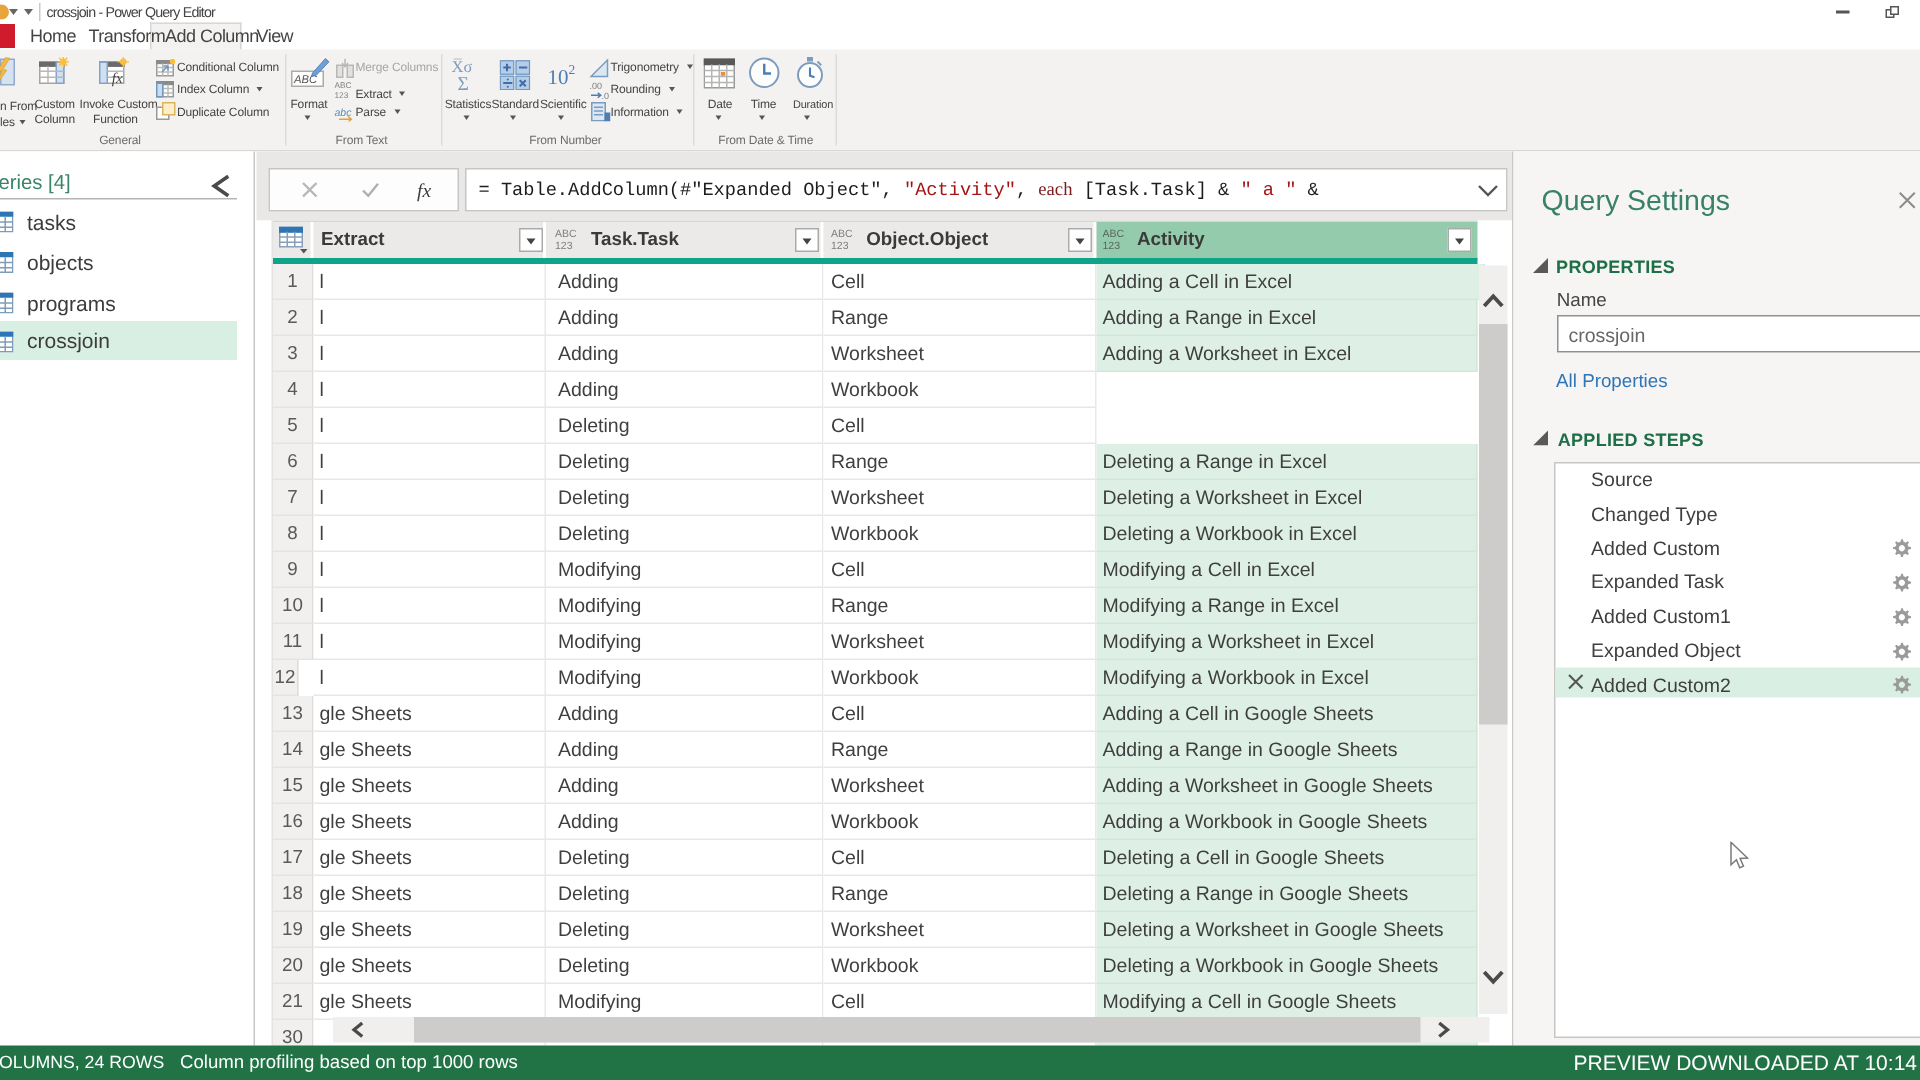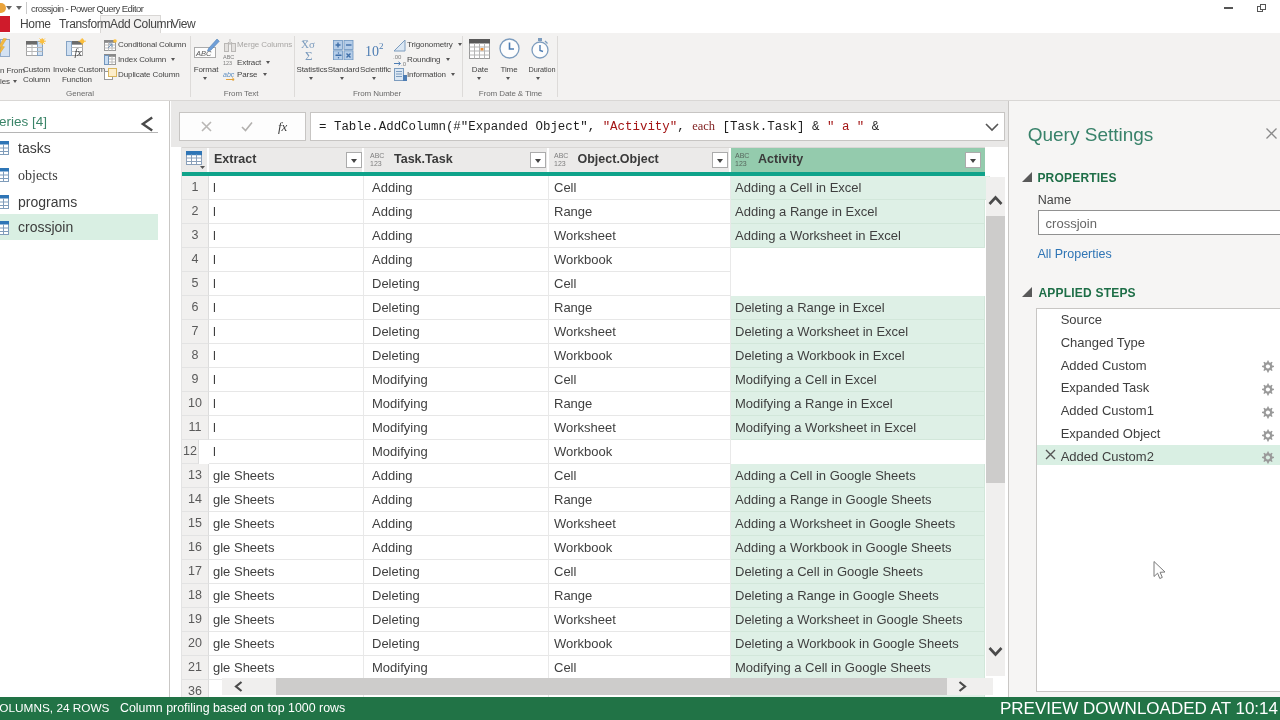--- a/index.html
+++ b/index.html
@@ -268,21 +268,21 @@
           <line x1="5.5" y1="3.5" x2="5.5" y2="13.5" stroke="#7f9cba"></line>
           <line x1="10.5" y1="3.5" x2="10.5" y2="13.5" stroke="#7f9cba"></line>
         </svg><span style="margin-left:18px;">tasks</span></div>
     <div class="qitem" style="top:60.5px;"><svg class="qicon" width="16" height="14" viewBox="0 0 16 14">
           <rect x="0.5" y="0.5" width="15" height="13" fill="#fff" stroke="#7f9cba"></rect>
           <rect x="0" y="0" width="16" height="3.5" fill="#2e75b6"></rect>
           <line x1="0.5" y1="7" x2="15.5" y2="7" stroke="#7f9cba"></line>
           <line x1="0.5" y1="10.5" x2="15.5" y2="10.5" stroke="#7f9cba"></line>
           <line x1="5.5" y1="3.5" x2="5.5" y2="13.5" stroke="#7f9cba"></line>
           <line x1="10.5" y1="3.5" x2="10.5" y2="13.5" stroke="#7f9cba"></line>
-        </svg><span style="margin-left:18px;font-family:Liberation Serif, serif;">objects</span></div>
+        </svg><span style="margin-left:18px;">objects</span></div>
     <div class="qitem" style="top:87.5px;"><svg class="qicon" width="16" height="14" viewBox="0 0 16 14">
           <rect x="0.5" y="0.5" width="15" height="13" fill="#fff" stroke="#7f9cba"></rect>
           <rect x="0" y="0" width="16" height="3.5" fill="#2e75b6"></rect>
           <line x1="0.5" y1="7" x2="15.5" y2="7" stroke="#7f9cba"></line>
           <line x1="0.5" y1="10.5" x2="15.5" y2="10.5" stroke="#7f9cba"></line>
           <line x1="5.5" y1="3.5" x2="5.5" y2="13.5" stroke="#7f9cba"></line>
           <line x1="10.5" y1="3.5" x2="10.5" y2="13.5" stroke="#7f9cba"></line>
         </svg><span style="margin-left:18px;">programs</span></div>
     <div class="qitem" style="top:113px;"><svg class="qicon" width="16" height="14" viewBox="0 0 16 14">
           <rect x="0.5" y="0.5" width="15" height="13" fill="#fff" stroke="#7f9cba"></rect>
@@ -418,20 +418,21 @@
         <div class="cell" style="left:27px;width:155px;padding-left:4px;">l</div>
         <div class="cell" style="left:182px;width:184.5px;padding-left:8px;">Modifying</div>
         <div class="cell" style="left:366.5px;width:182.5px;padding-left:5.5px;">Worksheet</div>
         <div class="cell gcell" style="left:549px;width:253.5px;padding-left:4px;">Modifying a Worksheet in Excel</div>
       </div>
 <div class="row" style="left:11px;top:293px;">
         <div class="rnum" style="left:0;width:17px;">12</div>
         <div class="cell" style="left:27px;width:155px;padding-left:4px;">l</div>
         <div class="cell" style="left:182px;width:184.5px;padding-left:8px;">Modifying</div>
         <div class="cell" style="left:366.5px;width:182.5px;padding-left:5.5px;">Workbook</div>
+        <div class="cell gcell" style="left:549px;width:253.5px;padding-left:4px;">Modifying a Workbook in Excel</div>
       </div>
 <div class="row" style="left:11px;top:317px;">
         <div class="rnum" style="left:0;width:27px;">13</div>
         <div class="cell" style="left:27px;width:155px;padding-left:4px;">gle Sheets</div>
         <div class="cell" style="left:182px;width:184.5px;padding-left:8px;">Adding</div>
         <div class="cell" style="left:366.5px;width:182.5px;padding-left:5.5px;">Cell</div>
         <div class="cell gcell" style="left:549px;width:253.5px;padding-left:4px;">Adding a Cell in Google Sheets</div>
       </div>
 <div class="row" style="left:11px;top:341px;">
         <div class="rnum" style="left:0;width:27px;">14</div>
@@ -483,21 +484,21 @@
         <div class="cell gcell" style="left:549px;width:253.5px;padding-left:4px;">Deleting a Workbook in Google Sheets</div>
       </div>
 <div class="row" style="left:11px;top:509px;">
         <div class="rnum" style="left:0;width:27px;">21</div>
         <div class="cell" style="left:27px;width:155px;padding-left:4px;">gle Sheets</div>
         <div class="cell" style="left:182px;width:184.5px;padding-left:8px;">Modifying</div>
         <div class="cell" style="left:366.5px;width:182.5px;padding-left:5.5px;">Cell</div>
         <div class="cell gcell" style="left:549px;width:253.5px;padding-left:4px;">Modifying a Cell in Google Sheets</div>
       </div>
 <div class="row" style="left:11px;top:533px;">
-        <div class="rnum" style="left:0;width:27px;">36</div>
+        <div class="rnum" style="left:0;width:27px;">30</div>
         <div class="cell" style="left:27px;width:155px;padding-left:4px;"></div>
         <div class="cell" style="left:182px;width:184.5px;padding-left:8px;"></div>
         <div class="cell" style="left:366.5px;width:182.5px;padding-left:5.5px;"></div>
         <div class="cell gcell" style="left:549px;width:253.5px;padding-left:4px;"></div>
       </div>
 <div class="sbtrack" style="left:814.5px;top:30px;width:19.5px;height:499px;"></div>
 <svg class="abs" style="left:817px;top:48px;" width="15" height="12" viewBox="0 0 15 12">
         <polyline points="1.5,9 7.5,2.5 13.5,9" fill="none" stroke="#4a4a4a" stroke-width="2.6"></polyline>
       </svg>
 <svg class="abs" style="left:817px;top:498px;" width="15" height="12" viewBox="0 0 15 12">
@@ -560,14 +561,14 @@
       </svg>
 <svg class="abs" style="left:144px;top:460px;" width="13" height="20" viewBox="0 0 13 20">
 <path d="M1,0.5 L1,15.5 L4.6,12.2 L6.8,17.5 L9.3,16.4 L7.1,11.3 L12,11 Z" fill="#fdfdfd" stroke="#7a7a7a" stroke-width="1"></path>
       </svg>
 </div>
 </div>
 
 <div class="abs" id="statusbar">
   <div class="abs" style="left:-19px;top:0;height:23px;line-height:23px;font-size:11.8px;">4 COLUMNS, 24 ROWS</div>
   <div class="abs" style="left:120px;top:0;height:23px;line-height:23px;font-size:12.4px;">Column profiling based on top 1000 rows</div>
-  <div class="abs" style="right:2px;top:0;height:23px;line-height:23px;font-size:17px;">PREVIEW DOWNLOADED AT 10:14</div>
+  <div class="abs" style="right:2px;top:0;height:23px;line-height:23px;font-size:14px;">PREVIEW DOWNLOADED AT 10:14</div>
 </div>
 
 </body></html>

